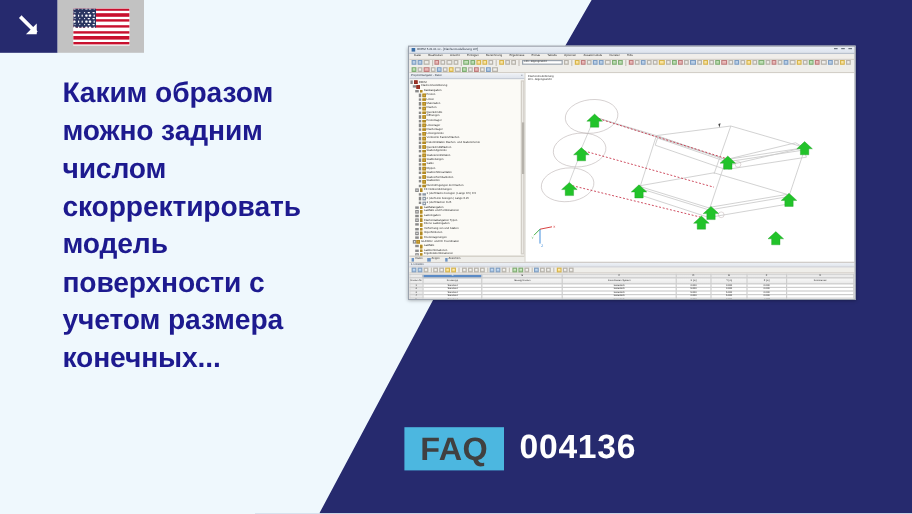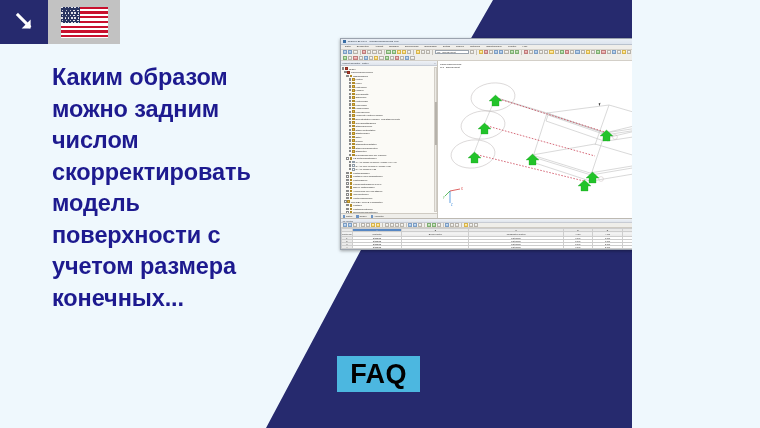--- a/index.html
+++ b/index.html
@@ -4,21 +4,21 @@
 <style>
   * { box-sizing: border-box; margin: 0; padding: 0; }
   html, body {
     width: 760px; height: 428px;
     overflow: hidden;
     font-family: "Liberation Sans", sans-serif;
     background: #eff8fd;
   }
   #page {
     position: relative;
-    width: 632px; height: 428px;
+    width: 760px; height: 428px;
     background: #eff8fd;
     overflow: hidden;
   }
 
   
   .navy-shape {
     position: absolute;
     left: 0; top: 0;
     width: 760px; height: 428px;
     background: #262a6e;
@@ -112,21 +112,21 @@
 
   
   .faq-badge {
     position: absolute;
     left: 337px; top: 356px;
     width: 83px; height: 36px;
     background: #4cb7e0;
     display: flex; align-items: center; justify-content: center;
   }
   .faq-badge span {
-    color: #000000; font-size: 27px; font-weight: bold;
+    color: #404040; font-size: 27px; font-weight: bold;
     letter-spacing: 0.4px;
   }
   .faq-number {
     position: absolute;
     left: 433px; top: 357px;
     color: #ffffff;
     font-size: 28px;
     font-weight: bold;
     letter-spacing: 0.6px;
   }
@@ -371,20 +371,21 @@
       </div>
     </div>
   </div>
 
   <div class="headline">Каким образом можно задним числом скорректировать модель поверхности с учетом размера конечных...</div>
 
 
   <div class="faq-badge">
     <span>FAQ</span>
   </div>
+  <div class="faq-number">004136</div>
 
   <div class="shot">
 
     <div class="titlebar">
       <div class="tbicon"></div>
       <div class="tbtext">RFEM 5.21.01.xx - [Flächenmodellierung UI7]</div>
       <div class="winbtns">
         <i></i>
         <i></i>
         <i></i>

